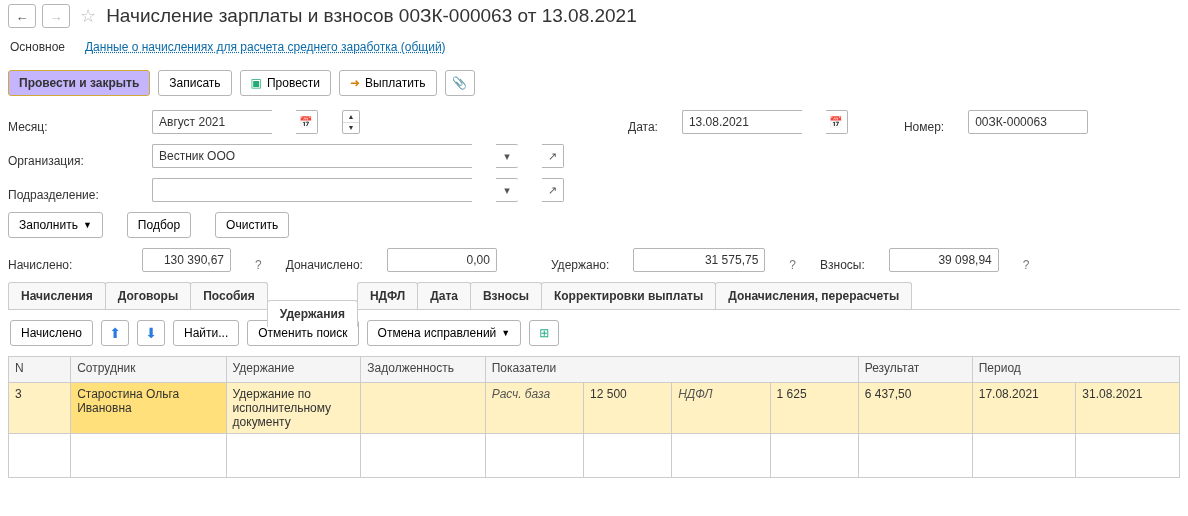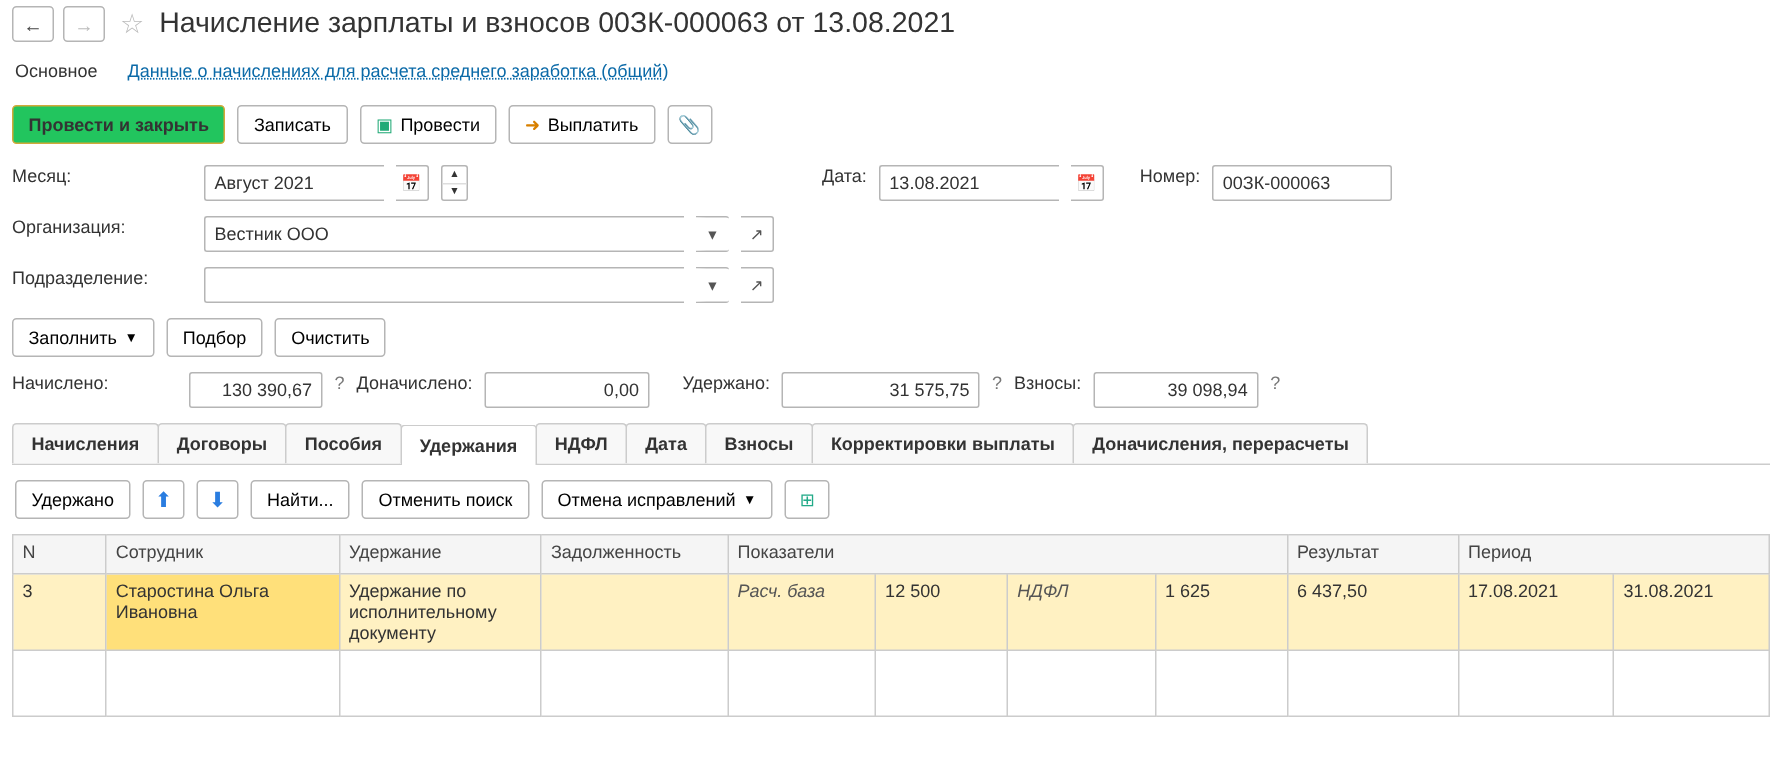--- a/index.html
+++ b/index.html
@@ -58,32 +58,32 @@
     border: 1px solid #b5b5b5;
     background: #fff;
     border-radius: 3px;
     cursor: pointer;
     font-size: 12px;
     display: inline-flex;
     align-items: center;
     gap: 5px;
   }
   .btn-primary {
-    background: #22c55e;
+    background: #c4b5fd;
     border-color: #d1a93a;
     font-weight: bold;
     color: #333;
   }
   .btn-icon { width: 30px; padding: 0; justify-content: center; }
   .icon-doc { color: #2a7; }
   .icon-pay { color: #d88000; }
   .form-row {
     display: flex;
-    align-items: flex-start;
-    gap: 8px;
+    align-items: flex-end;
+    gap: 24px;
     margin-bottom: 10px;
   }
   .label { white-space: nowrap; }
   .input {
     height: 24px;
     border: 1px solid #b5b5b5;
     background: #fff;
     padding: 0 6px;
     font-size: 12px;
     border-radius: 2px;
@@ -147,21 +147,21 @@
     background: #f8f8f8;
     cursor: pointer;
     margin-right: -1px;
     border-radius: 3px 3px 0 0;
     font-size: 12px;
     font-weight: bold;
   }
   .tab.active {
     background: #fff;
     position: relative;
-    top: 1px;
+    top: 18px;
   }
   .sub-toolbar {
     display: flex;
     align-items: center;
     gap: 8px;
     padding: 10px 2px;
   }
   .btn-up, .btn-down {
     width: 28px;
     justify-content: center;
@@ -285,21 +285,21 @@
     <div class="tab">Пособия</div>
     <div class="tab active">Удержания</div>
     <div class="tab">НДФЛ</div>
     <div class="tab">Дата</div>
     <div class="tab">Взносы</div>
     <div class="tab">Корректировки выплаты</div>
     <div class="tab">Доначисления, перерасчеты</div>
   </div>
 
 <div class="sub-toolbar">
-  <button class="btn">Удержано</button>
+  <button class="btn">Начислено</button>
   <button class="btn btn-up">⬆</button>
   <button class="btn btn-down">⬇</button>
   <button class="btn">Найти...</button>
   <button class="btn">Отменить поиск</button>
   <button class="btn">
       <span>Отмена исправлений</span> 
       <span style="font-size:9px">▼</span>
     </button>
   <button class="btn btn-icon">
       <span style="color:#2a8">⊞</span>

